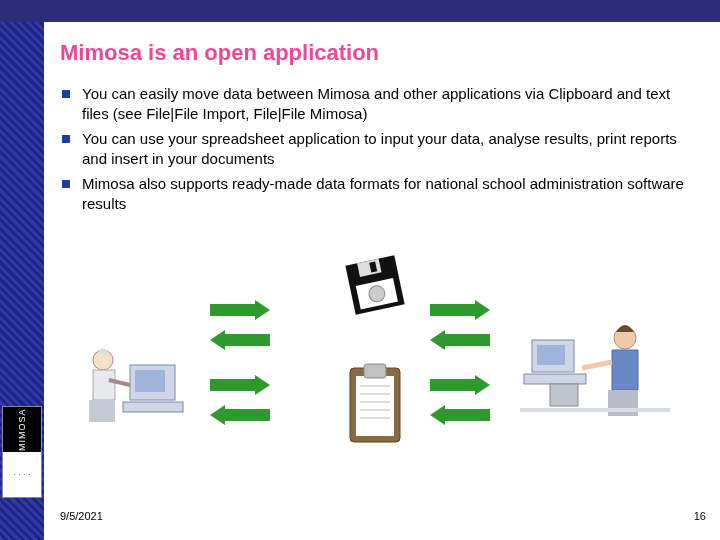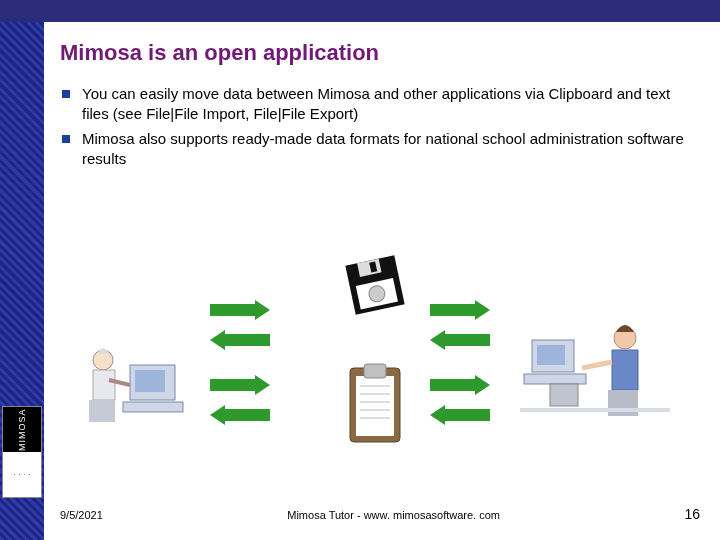--- a/index.html
+++ b/index.html
@@ -18,58 +18,59 @@
   .logo-box{
     position:absolute; left:2px; bottom:42px; width:40px; height:92px;
     background:#fff; border:1px solid #888; display:flex; flex-direction:column;
   }
   .logo-top{flex:1;background:#000;color:#fff;font-size:9px;letter-spacing:1px;
     display:flex;align-items:center;justify-content:center;writing-mode:vertical-rl;transform:rotate(180deg);}
   .logo-bot{flex:1;display:flex;align-items:center;justify-content:center;font-size:8px;color:#555;}
   .content{
     position:absolute; left:60px; top:40px; right:20px;
   }
-  .title{font-size:22px; font-weight:bold; color:#701a75; margin-bottom:18px;}
+  .title{font-size:22px; font-weight:bold; color:#ec4899; margin-bottom:18px;}
   .bullets{list-style:none; padding-left:22px;}
   .bullets li{ position:relative; font-size:15px; color:#000; line-height:1.3; margin-bottom:6px; padding-right:10px;}
   .bullets li::before{
     content:''; position:absolute; left:-20px; top:6px;
     width:8px; height:8px; background:#1b3f9c;
   }
   .bold{font-weight:normal;}
   .graphics{position:absolute; left:60px; top:250px; width:640px; height:220px;}
   .person-l{position:absolute; left:15px; top:70px;}
   .person-r{position:absolute; right:30px; top:60px;}
   .disk{position:absolute; left:280px; top:0;}
   .clip{position:absolute; left:280px; top:110px;}
   .arrow{position:absolute; width:60px; height:20px;}
   .arrow svg{width:60px;height:20px;display:block;}
   .footer{
-    position:absolute; left:60px; right:20px; bottom:18px;
+    position:absolute; left:60px; right:14px; bottom:18px;
     display:flex; justify-content:space-between; align-items:baseline;
     font-size:11px; color:#000;
   }
-  .footer .page{font-size:14px;}
+  .footer .page{font-size:11px;}
 </style>
 </head>
 <body>
 
 <div class="topbar"></div>
 <div class="sidetex"></div>
 <div class="logo-box">
   <div class="logo-top">MIMOSA</div>
   <div class="logo-bot">· · · ·</div>
 </div>
 
 <div class="content">
   <div class="title">Mimosa is an open application</div>
   <ul class="bullets">
     <li>
-      <span>You can easily move data between Mimosa and other applications via Clipboard and text files (see </span><span class="bold">File|File Import</span><span>, </span><span class="bold">File|File Export</span><span>)</span>
+      <span>You can easily move data between Mimosa and other applications via Clipboard and text files (see </span><span class="bold">File|File Import</span><span>, </span><span class="bold">File|File Mimosa</span><span>)</span>
     </li>
+    <li>You can use your spreadsheet application to input your data, analyse results, print reports and insert in your documents</li>
     <li>Mimosa also supports ready-made data formats for national school administration software results</li>
   </ul>
 </div>
 
 <div class="graphics">
 
   <div class="person-l">
     <svg width="120" height="110" viewBox="0 0 120 110">
       <rect x="55" y="45" width="45" height="35" fill="#cfd6e6" stroke="#7a89a8"></rect>
       <rect x="60" y="50" width="30" height="22" fill="#9fb4da"></rect>
@@ -159,15 +160,14 @@
   </div>
   <div class="arrow" style="left:370px; top:155px;">
     <svg viewBox="0 0 60 20">
         <polygon points="60,4 15,4 15,0 0,10 15,20 15,16 60,16" fill="#2e9a2e"></polygon>
       </svg>
   </div>
 </div>
 
 <div class="footer">
   <span>9/5/2021</span>
-  <span>Mimosa Tutor - www. mimosasoftware. com</span>
   <span class="page">16</span>
 </div>
 
 </body></html>

